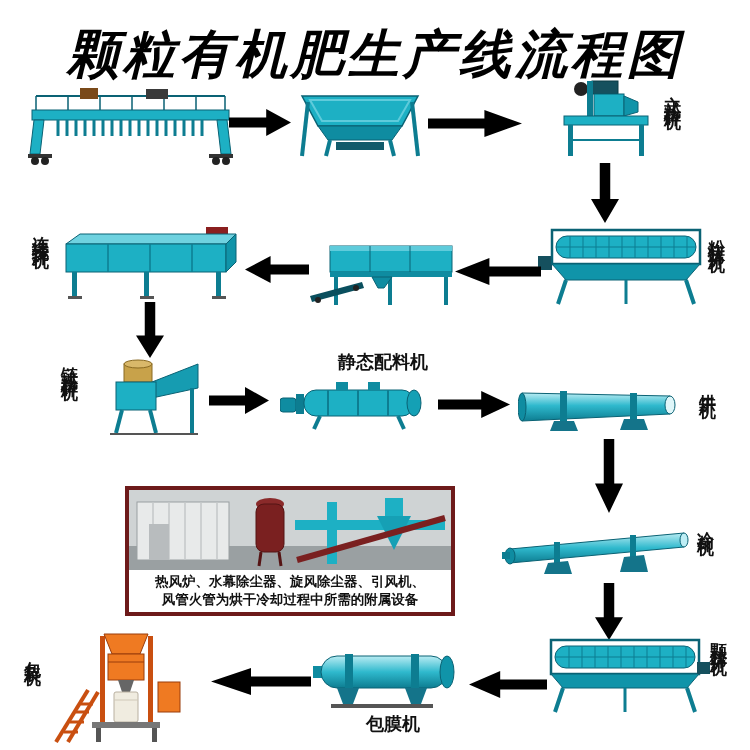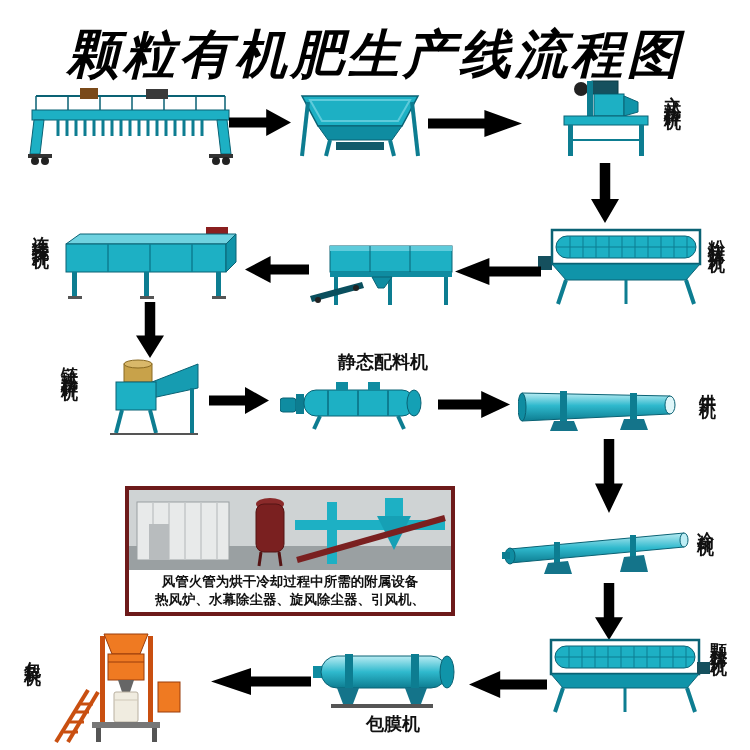--- a/index.html
+++ b/index.html
@@ -251,22 +251,22 @@
       <rect x="127" y="14" width="28" height="48" rx="8" fill="#7a2020" stroke="#551414"></rect>
       <line x1="132" y1="62" x2="130" y2="76" stroke="#551414" stroke-width="3"></line>
       <line x1="150" y1="62" x2="152" y2="76" stroke="#551414" stroke-width="3"></line>
       <rect x="166" y="30" width="150" height="10" fill="#1db0c4"></rect>
       <rect x="198" y="12" width="10" height="62" fill="#1db0c4"></rect>
       <polygon points="248,26 282,26 265,60" fill="#16a0b5"></polygon>
       <rect x="256" y="8" width="18" height="18" fill="#1db0c4"></rect>
       <line x1="168" y1="70" x2="316" y2="28" stroke="#7a2020" stroke-width="6"></line>
     </svg>
     <div class="inset-caption">
+      <div>热风炉、水幕除尘器、旋风除尘器、引风机、</div>
       <div>风管火管为烘干冷却过程中所需的附属设备</div>
-      <div>热风炉、水幕除尘器、旋风除尘器、引风机、</div>
     </div>
   </div>
 
   <div class="art" style="left:502px;top:515px;width:194px;height:64px;">
     <svg viewBox="0 0 194 64">
       <defs>
         <linearGradient id="gCool" x1="0" y1="0" x2="0" y2="1">
           <stop offset="0" stop-color="#b9ecf3"></stop>
           <stop offset="0.5" stop-color="#2fb9cd"></stop>
           <stop offset="1" stop-color="#0d7d91"></stop>

